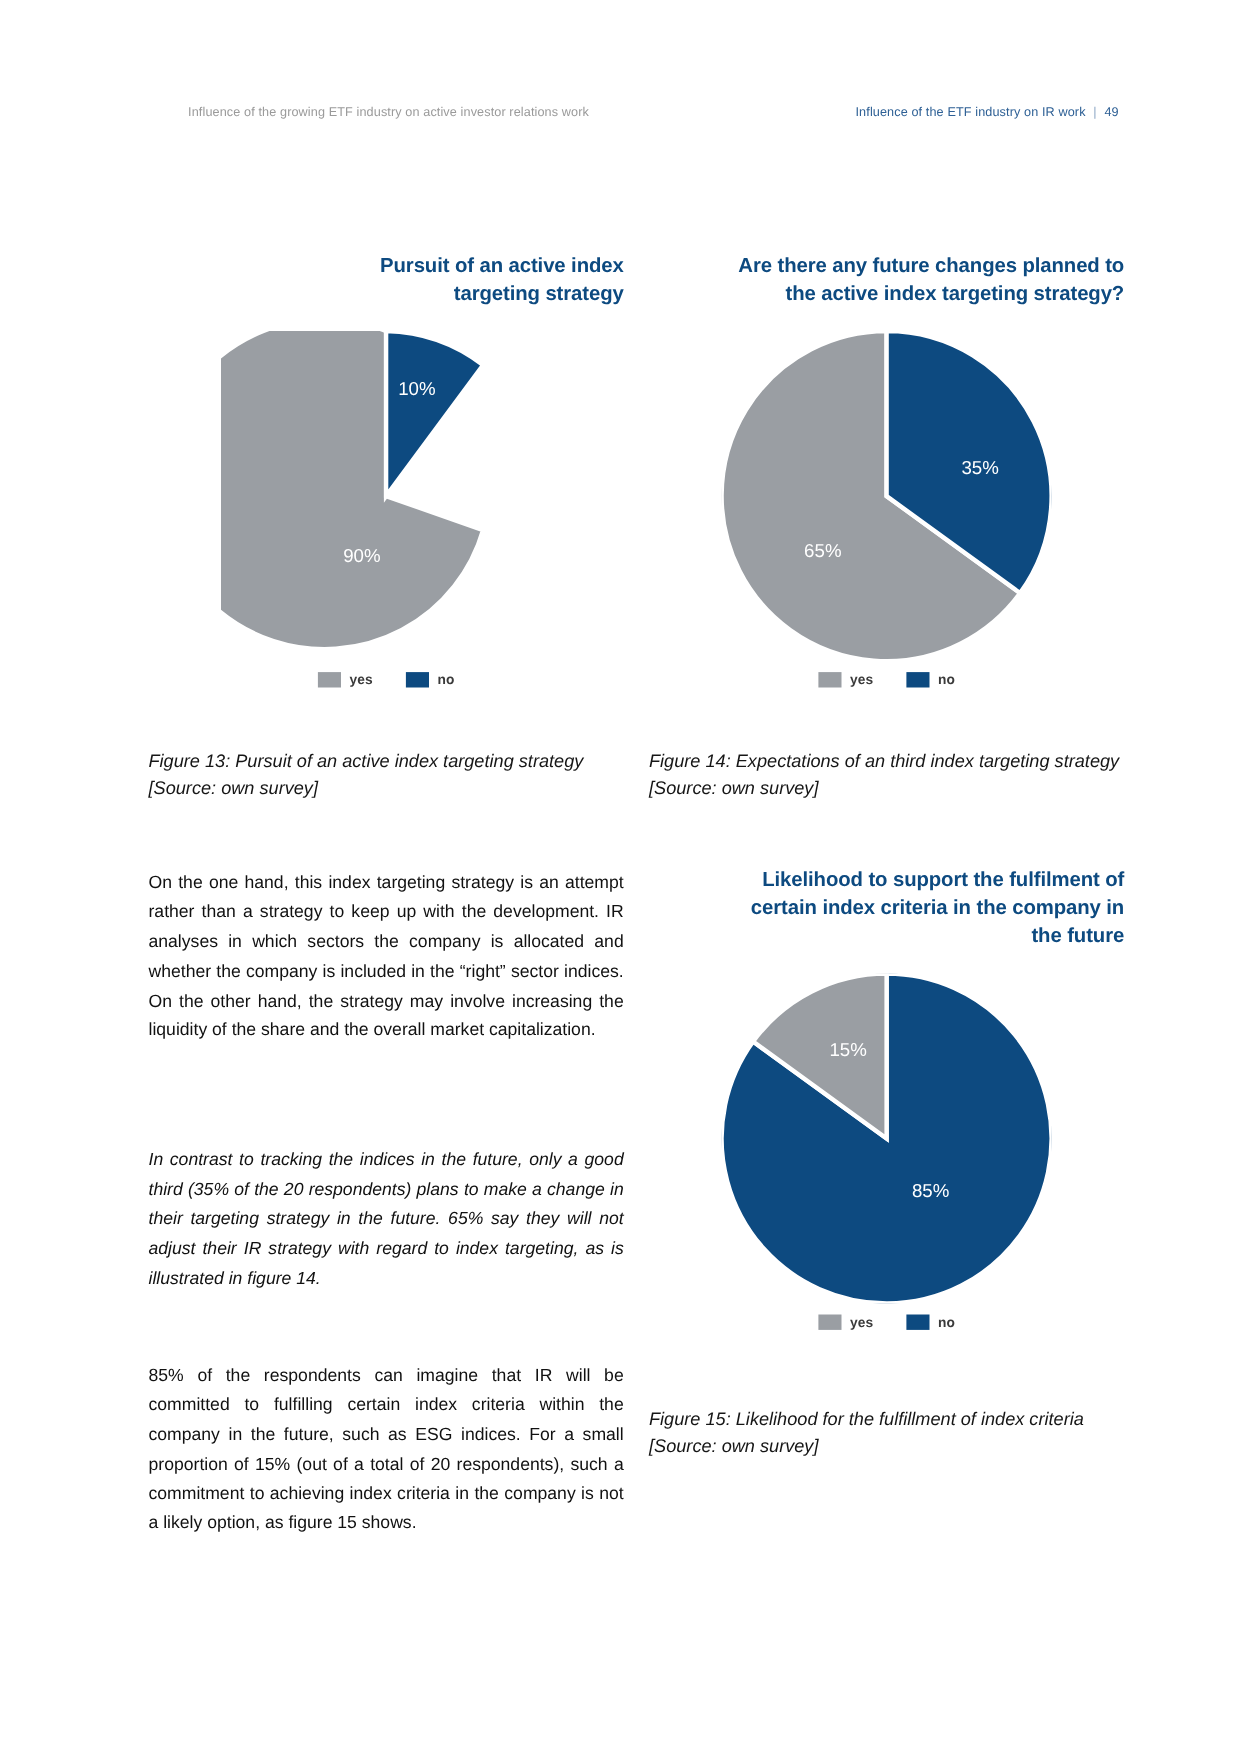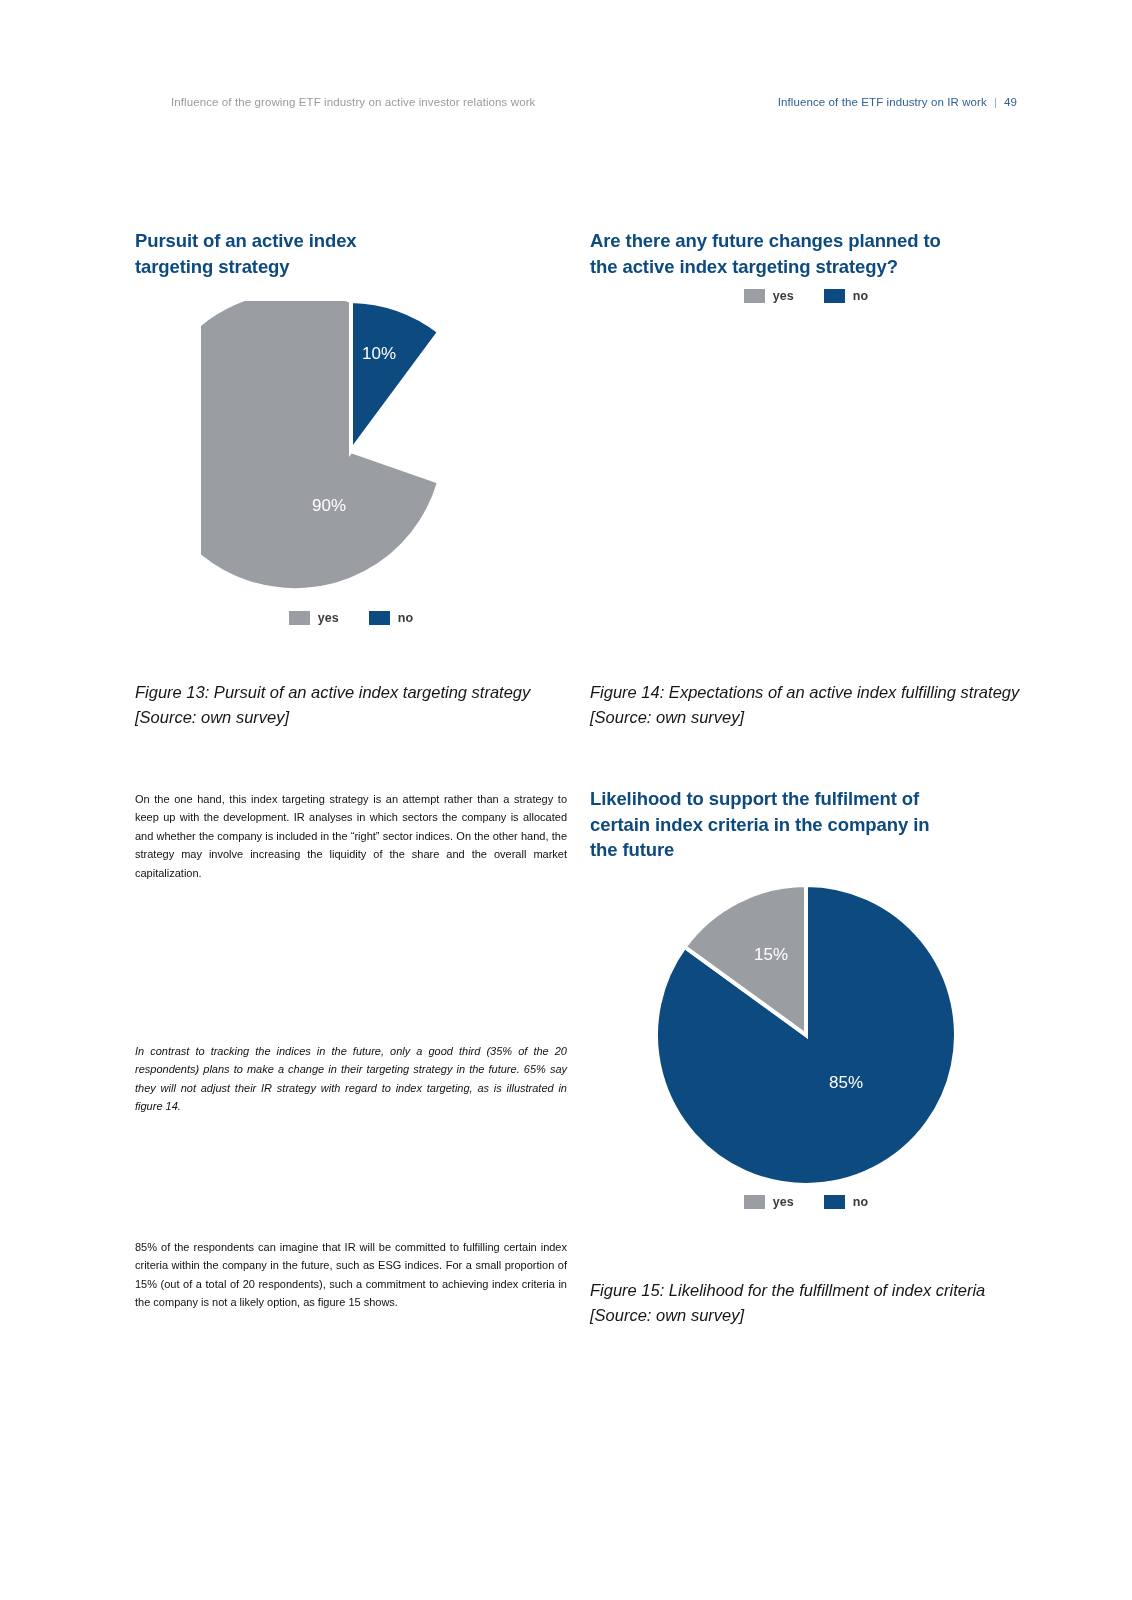--- a/index.html
+++ b/index.html
@@ -50,21 +50,21 @@
   .runhead-sep { color: #8fa9c6; }
   .runhead-page { color: #2e6095; }
 
   
   .chart-block { position: absolute; width: 432px; }
 
   .chart-title {
     font-size: 18.5px;
     font-weight: bold;
     color: #0d4a80;
-    text-align: left;
+    text-align: right;
     line-height: 1.38;
     letter-spacing: -.1px;
   }
 
   .pie-wrap {
     position: relative;
     margin: 0 auto;
     width: 300px;
     height: 300px;
   }
@@ -107,21 +107,21 @@
     font-size: 16.5px;
     font-style: italic;
     line-height: 1.52;
     color: #161616;
   }
 
   
   .para {
     position: absolute;
     width: 432px;
-    font-size: 11px;
+    font-size: 16px;
     line-height: 1.68;
     text-align: justify;
     color: #111111;
     hyphens: manual;
   }
 </style>
 </head>
 <body>
 
 <div class="page">
@@ -165,34 +165,44 @@
   </div>
 
   <div class="caption" style="left:135px; top:680px;">Figure 13: Pursuit of an active index targeting strategy [Source: own survey]</div>
 
   <div class="chart-block" style="left:590px; top:228px;">
     <div class="chart-title">
       <div>Are there any future changes planned to</div>
       <div>the active index targeting strategy?</div>
     </div>
 
+    <div class="pie-wrap" style="margin-top:22px;">
+      <svg viewBox="0 0 300 300">
+
+        <path d="M 150 150 L 271.35 238.17 A 150 150 0 1 1 150 0 Z" fill="#9a9ea3" stroke="#ffffff" stroke-width="4"></path>
+
+        <path d="M 150 150 L 150 0 A 150 150 0 0 1 271.35 238.17 Z" fill="#0d4a80" stroke="#ffffff" stroke-width="4"></path>
+        <text class="slice-label" x="235" y="130" text-anchor="middle">35%</text>
+        <text class="slice-label" x="92" y="205" text-anchor="middle">65%</text>
+      </svg>
+    </div>
 
     <div class="legend">
       <div class="legend-item">
         <span class="legend-swatch" style="background:#9a9ea3;"></span>
         <span class="legend-label">yes</span>
       </div>
       <div class="legend-item">
         <span class="legend-swatch" style="background:#0d4a80;"></span>
         <span class="legend-label">no</span>
       </div>
     </div>
   </div>
 
-  <div class="caption" style="left:590px; top:680px;">Figure 14: Expectations of an active index fulfilling strategy [Source: own survey]</div>
+  <div class="caption" style="left:590px; top:680px;">Figure 14: Expectations of an third index targeting strategy [Source: own survey]</div>
 
   <div class="para" style="left:135px; top:790px;">On the one hand, this index targeting strategy is an attempt rather than a strategy to keep up with the development. IR analyses in which sectors the company is allocated and whether the company is included in the “right” sector indices. On the other hand, the strategy may involve increasing the liquidity of the share and the overall market capitalization.</div>
 
   <div class="para" style="left:135px; top:1042px;font-style:italic;">In contrast to tracking the indices in the future, only a good third (35% of the 20 respondents) plans to make a change in their targeting strategy in the future. 65% say they will not adjust their IR strategy with regard to index targeting, as is illustrated in figure 14.</div>
 
   <div class="para" style="left:135px; top:1238px;">85% of the respondents can imagine that IR will be committed to fulfilling certain index criteria within the company in the future, such as ESG indices. For a small proportion of 15% (out of a total of 20 respondents), such a commitment to achieving index criteria in the company is not a likely option, as figure 15 shows.</div>
 
   <div class="chart-block" style="left:590px; top:786px;">
     <div class="chart-title">
       <div>Likelihood to support the fulfilment of</div>

